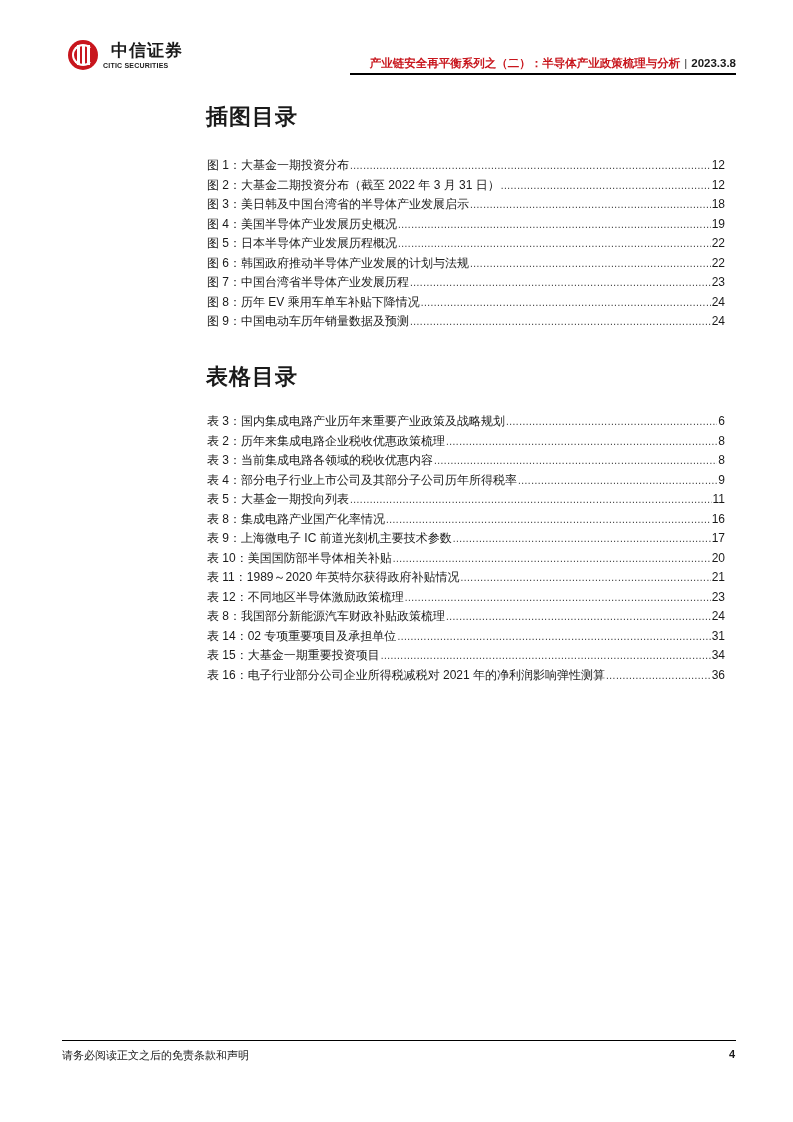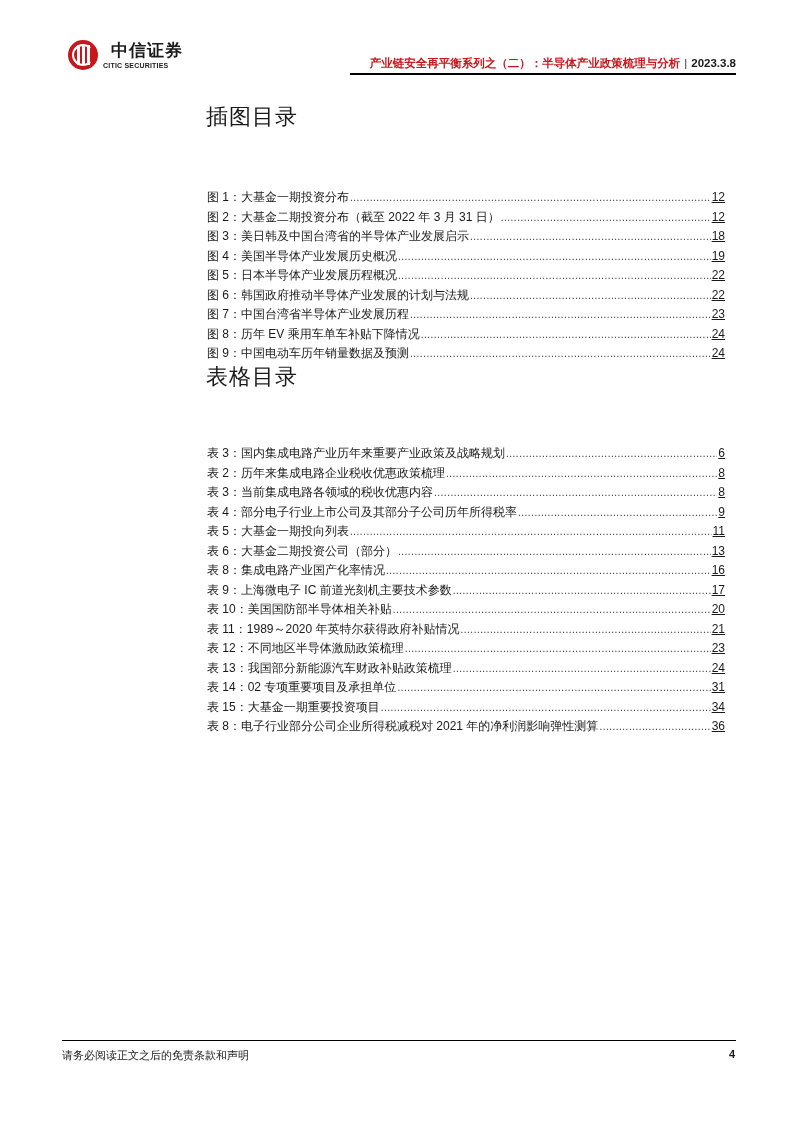--- a/index.html
+++ b/index.html
@@ -12,27 +12,27 @@
   .logo-mark .arc { position: absolute; left: 4px; top: 4px; width: 18px; height: 18px; border: 2px solid #fff; border-radius: 50%; border-right-color: transparent; }
   .logo-text { margin-left: 5px; display: flex; flex-direction: column; line-height: 1; }
   .logo-cn { font-size: 17px; font-weight: bold; color: #1a1a1a; letter-spacing: 1px; padding-left: 8px; }
   .logo-en { font-size: 7px; font-weight: bold; color: #1a1a1a; margin-top: 3px; letter-spacing: 0.2px; }
   .header-title { position: absolute; right: 57px; top: 56px; font-size: 11.5px; font-weight: bold; white-space: nowrap; }
   .header-title .report { color: #c8161d; margin-top: 28px; }
   .header-title .sep { color: #333; margin: 0 4px; font-weight: normal; }
   .header-title .date { color: #1a1a1a; text-align: right; }
   .header-rule { position: absolute; left: 350px; top: 73px; width: 386px; height: 2px; background: #000; }
 
-  .section-title { position: absolute; left: 206px; font-size: 22px; font-weight: normal; color: #1a1a1a; letter-spacing: 1px; }
+  .section-title { position: absolute; left: 206px; font-size: 22px; font-weight: bold; color: #1a1a1a; letter-spacing: 1px; }
   .toc { position: absolute; left: 207px; width: 518px; }
   .toc-item { display: flex; align-items: baseline; height: 19.5px; font-size: 12px; color: #1a1a1a; }
-  .toc-label { white-space: nowrap; margin-top: 32px; }
+  .toc-label { white-space: nowrap; }
   .toc-dots { flex: 1; overflow: hidden; white-space: nowrap; margin: 0 1px; color: #333; letter-spacing: 0.5px; font-size: 10px; }
   .toc-dots::after { content: "........................................................................................................................................................................................................"; }
-  .toc-page { white-space: nowrap; text-decoration: underline; }
+  .toc-page { white-space: nowrap; }
 
   .footer-rule { position: absolute; left: 62px; top: 1040px; width: 674px; height: 1px; background: #000; }
   .footer-note { position: absolute; left: 62px; top: 1048px; font-size: 11px; color: #1a1a1a; text-align: right; }
   .page-number { position: absolute; right: 58px; top: 1048px; font-size: 11px; font-weight: bold; color: #1a1a1a; }
 </style>
 </head>
 <body>
 
 <div class="header">
   <div class="logo">
@@ -123,25 +123,20 @@
       <span class="toc-label">表 4：部分电子行业上市公司及其部分子公司历年所得税率</span>
       <span class="toc-dots"></span>
       <span class="toc-page">9</span>
     </div>
     <div class="toc-item">
       <span class="toc-label">表 5：大基金一期投向列表</span>
       <span class="toc-dots"></span>
       <span class="toc-page">11</span>
     </div>
     <div class="toc-item">
-      <span class="toc-label">表 6：大基金二期投资公司（部分）</span>
-      <span class="toc-dots"></span>
-      <span class="toc-page">13</span>
-    </div>
-    <div class="toc-item">
       <span class="toc-label">表 8：集成电路产业国产化率情况</span>
       <span class="toc-dots"></span>
       <span class="toc-page">16</span>
     </div>
     <div class="toc-item">
       <span class="toc-label">表 9：上海微电子 IC 前道光刻机主要技术参数</span>
       <span class="toc-dots"></span>
       <span class="toc-page">17</span>
     </div>
     <div class="toc-item">
@@ -153,36 +148,36 @@
       <span class="toc-label">表 11：1989～2020 年英特尔获得政府补贴情况</span>
       <span class="toc-dots"></span>
       <span class="toc-page">21</span>
     </div>
     <div class="toc-item">
       <span class="toc-label">表 12：不同地区半导体激励政策梳理</span>
       <span class="toc-dots"></span>
       <span class="toc-page">23</span>
     </div>
     <div class="toc-item">
-      <span class="toc-label">表 13：我国部分新能源汽车财政补贴政策梳理</span>
+      <span class="toc-label">表 8：我国部分新能源汽车财政补贴政策梳理</span>
       <span class="toc-dots"></span>
       <span class="toc-page">24</span>
     </div>
     <div class="toc-item">
       <span class="toc-label">表 14：02 专项重要项目及承担单位</span>
       <span class="toc-dots"></span>
       <span class="toc-page">31</span>
     </div>
     <div class="toc-item">
       <span class="toc-label">表 15：大基金一期重要投资项目</span>
       <span class="toc-dots"></span>
       <span class="toc-page">34</span>
     </div>
     <div class="toc-item">
-      <span class="toc-label">表 8：电子行业部分公司企业所得税减税对 2021 年的净利润影响弹性测算</span>
+      <span class="toc-label">表 16：电子行业部分公司企业所得税减税对 2021 年的净利润影响弹性测算</span>
       <span class="toc-dots"></span>
       <span class="toc-page">36</span>
     </div>
   </div>
 
 <div class="footer-rule"></div>
 <div class="footer-note">请务必阅读正文之后的免责条款和声明</div>
 <div class="page-number">4</div>
 
 </body></html>

